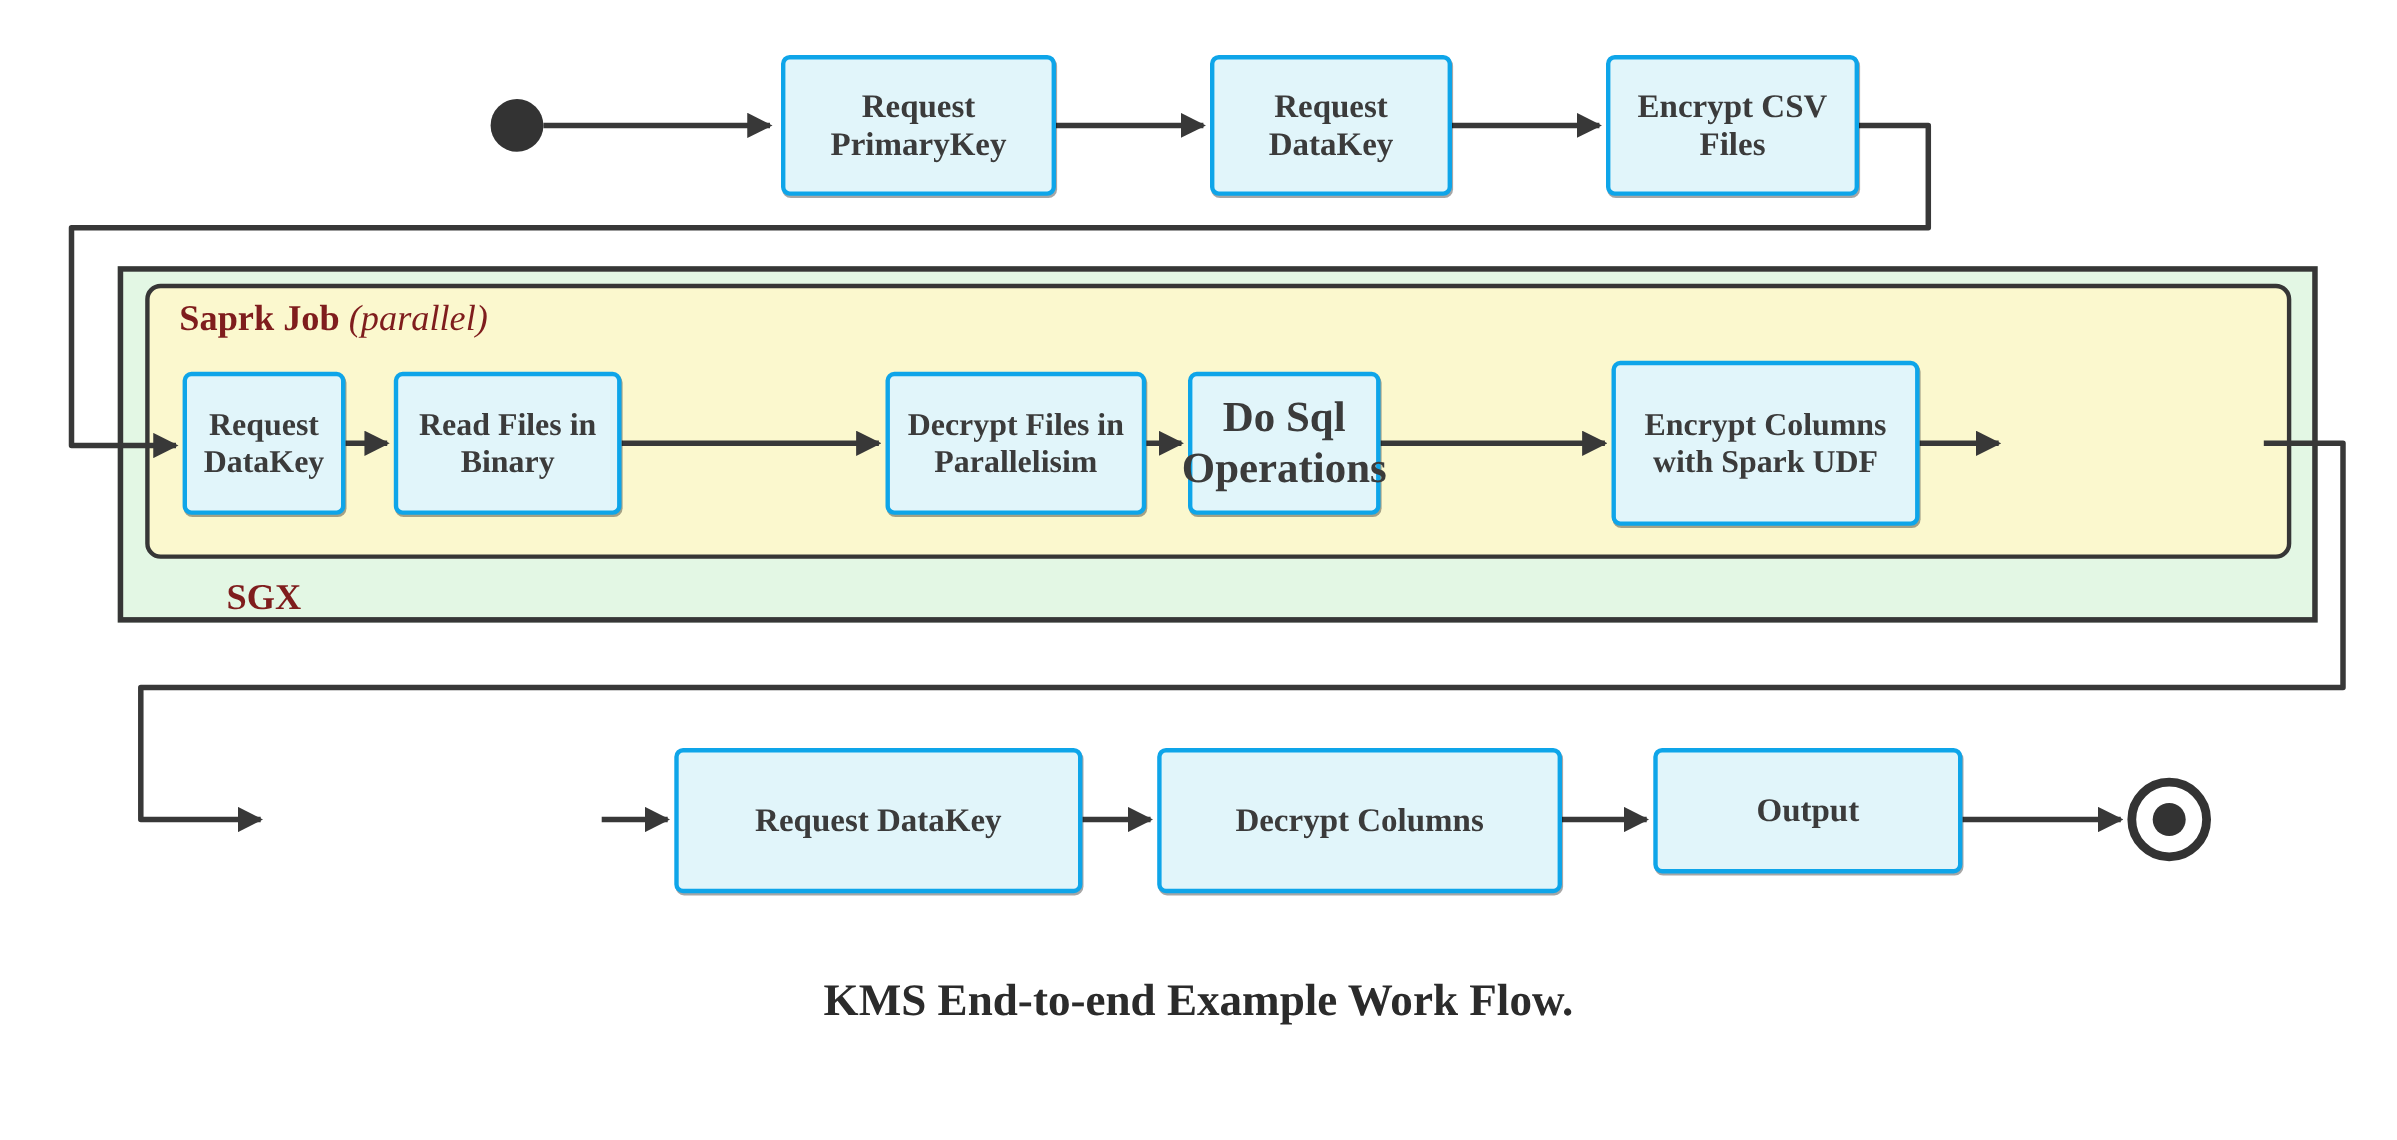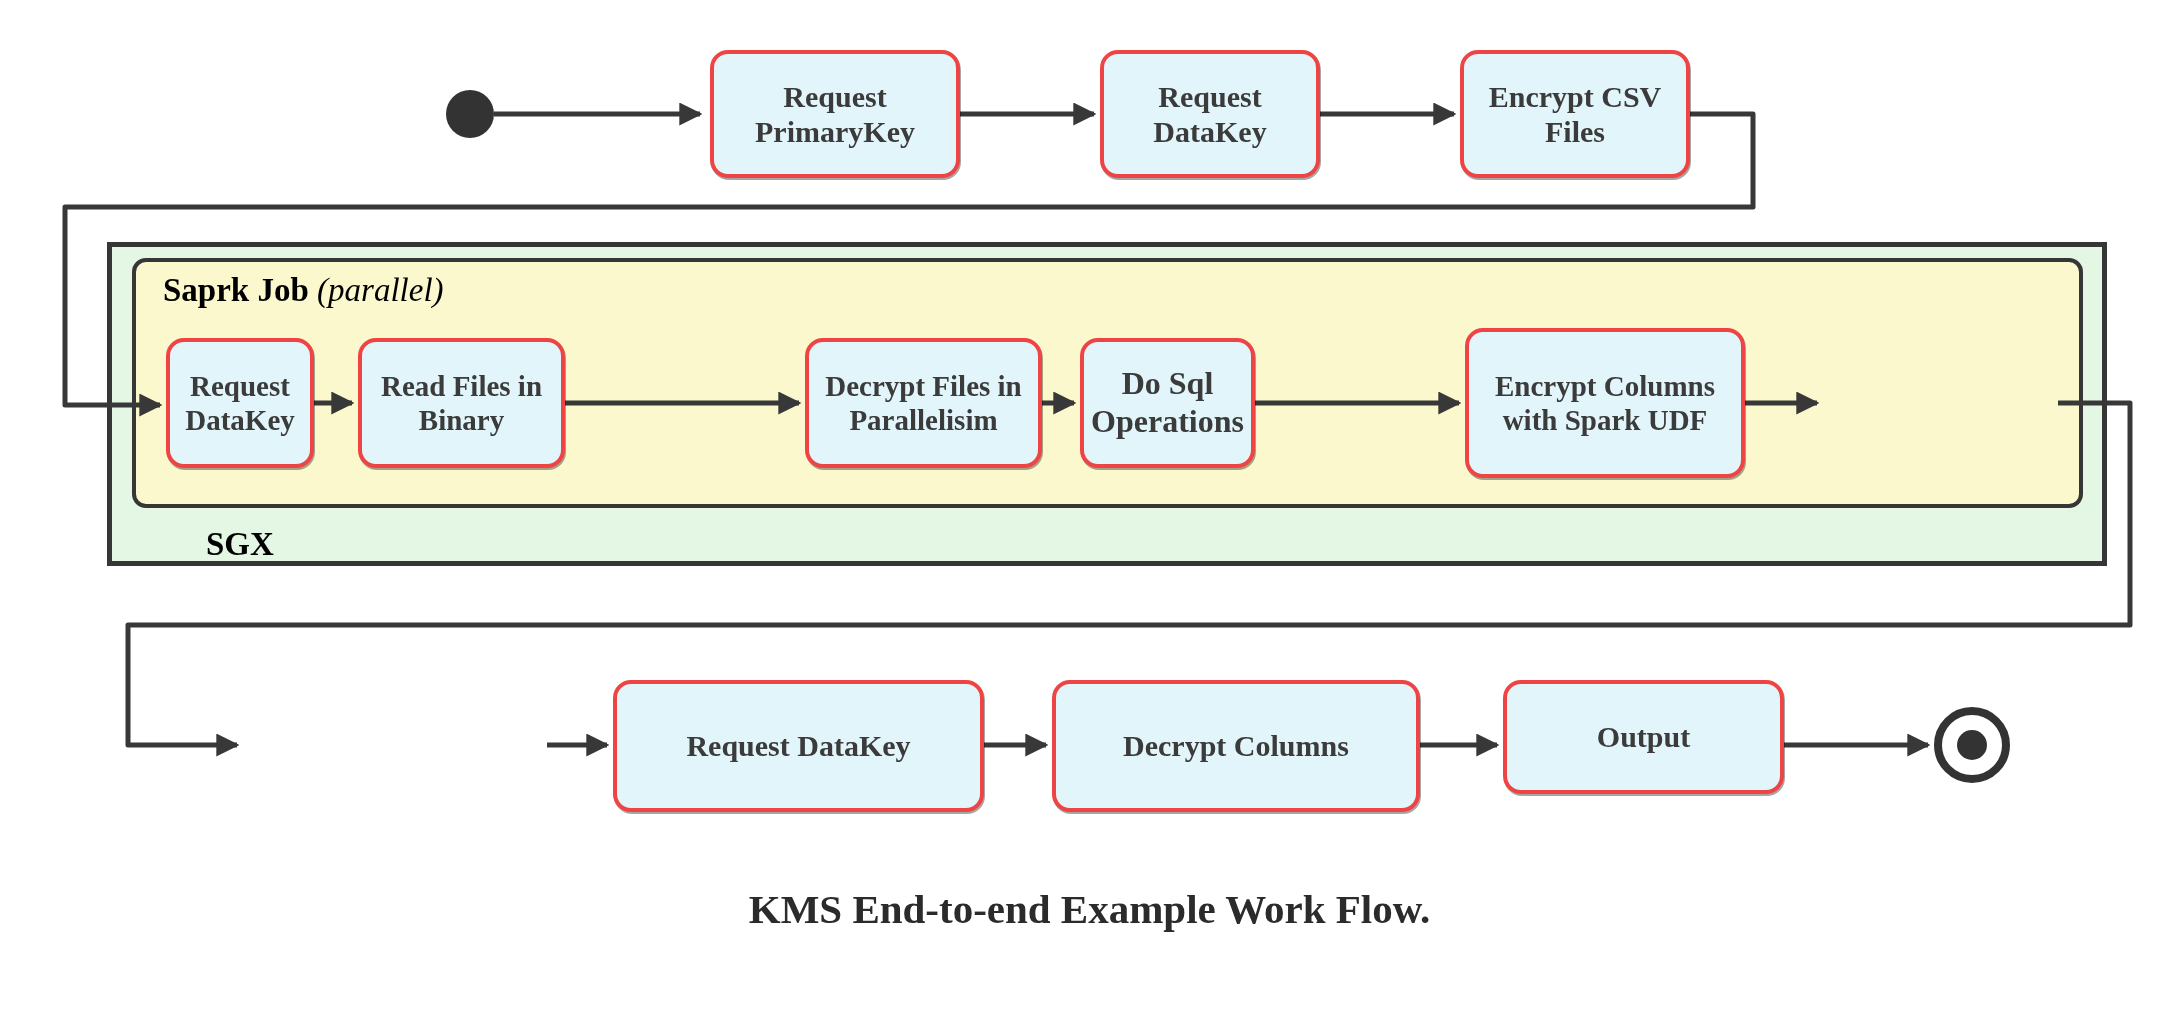--- a/index.html
+++ b/index.html
@@ -14,26 +14,26 @@
   .container-box{position:absolute;box-sizing:border-box;}
   .sgx{
     left:107px;top:242px;width:2000px;height:324px;
     background:#e3f7e4;border:5px solid #363636;
   }
   .spark{
     left:132px;top:258px;width:1951px;height:250px;
     background:#fbf8ce;border:4px solid #363636;border-radius:14px;
   }
   .zone-label{
-    position:absolute;color:#000000;font-size:33px;font-weight:bold;white-space:nowrap;
+    position:absolute;color:#7f1d1d;font-size:33px;font-weight:bold;white-space:nowrap;
   }
   .zone-label .note{font-weight:normal;font-style:italic;}
   .node{
     position:absolute;box-sizing:border-box;
-    background:#e1f5fa;border:4px solid #ef4444;border-radius:18px;
+    background:#e1f5fa;border:4px solid #0ea5e9;border-radius:8px;
     display:flex;align-items:center;justify-content:center;
     text-align:center;color:#3b3b3b;
     font-size:30px;font-weight:bold;line-height:1.18;
     padding:6px 10px;
     box-shadow:1px 2px 0 rgba(0,0,0,0.35);
   }
   .initial-node{
     position:absolute;left:446px;top:90px;width:48px;height:48px;
     background:#333333;border-radius:50%;
   }
@@ -107,21 +107,21 @@
 
   <div class="node" style="left:166px;top:338px;width:148px;height:130px;font-size:29px;">
     <span>Request DataKey</span>
   </div>
   <div class="node" style="left:358px;top:338px;width:207px;height:130px;font-size:29px;">
     <span>Read Files in Binary</span>
   </div>
   <div class="node" style="left:805px;top:338px;width:237px;height:130px;font-size:29px;">
     <span>Decrypt Files in Parallelisim</span>
   </div>
-  <div class="node" style="left:1080px;top:338px;width:175px;height:130px;font-size:32px;padding:6px 6px;justify-content:center;">
+  <div class="node" style="left:1080px;top:338px;width:175px;height:130px;font-size:39px;padding:6px 6px;justify-content:center;">
     <span>Do Sql Operations</span>
   </div>
   <div class="node" style="left:1465px;top:328px;width:280px;height:150px;font-size:29px;">
     <span>Encrypt Columns with Spark UDF</span>
   </div>
 
   <div class="node" style="left:613px;top:680px;width:371px;height:132px;">
     <span>Request DataKey</span>
   </div>
   <div class="node" style="left:1052px;top:680px;width:368px;height:132px;">

